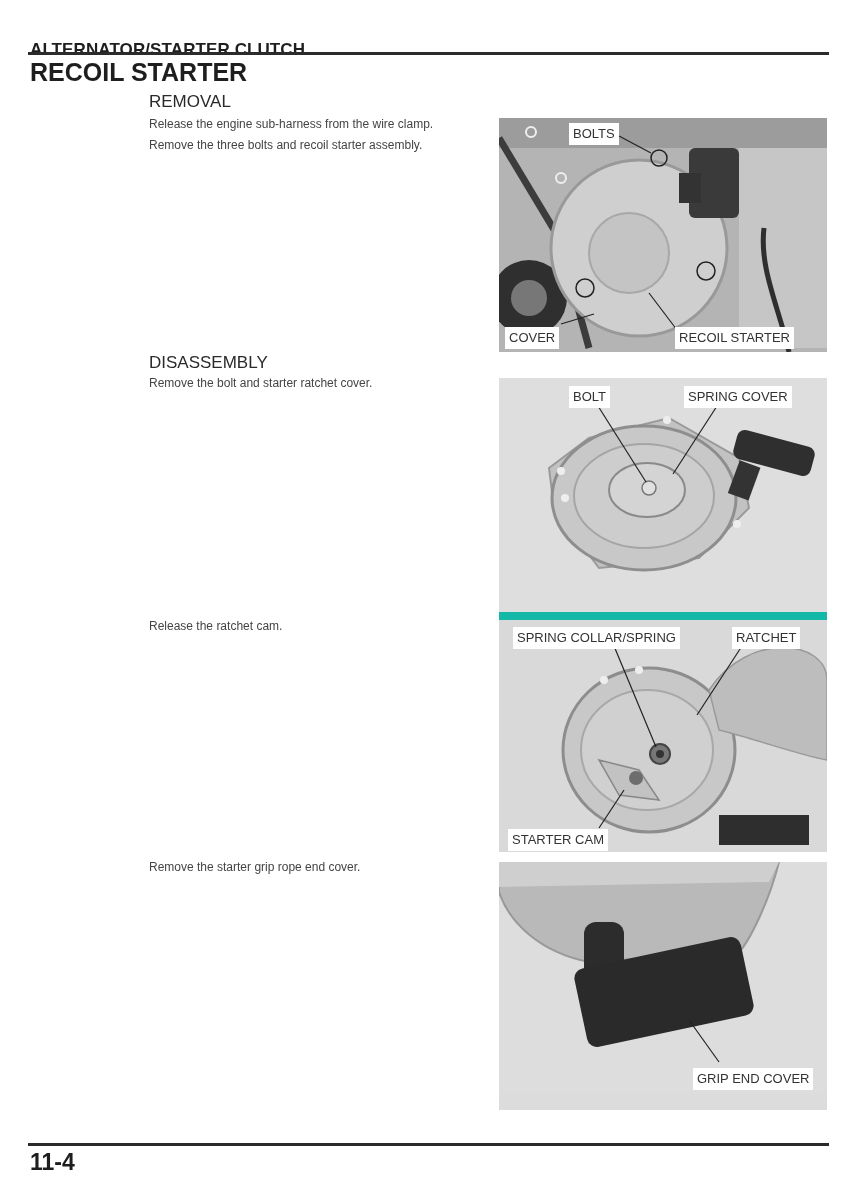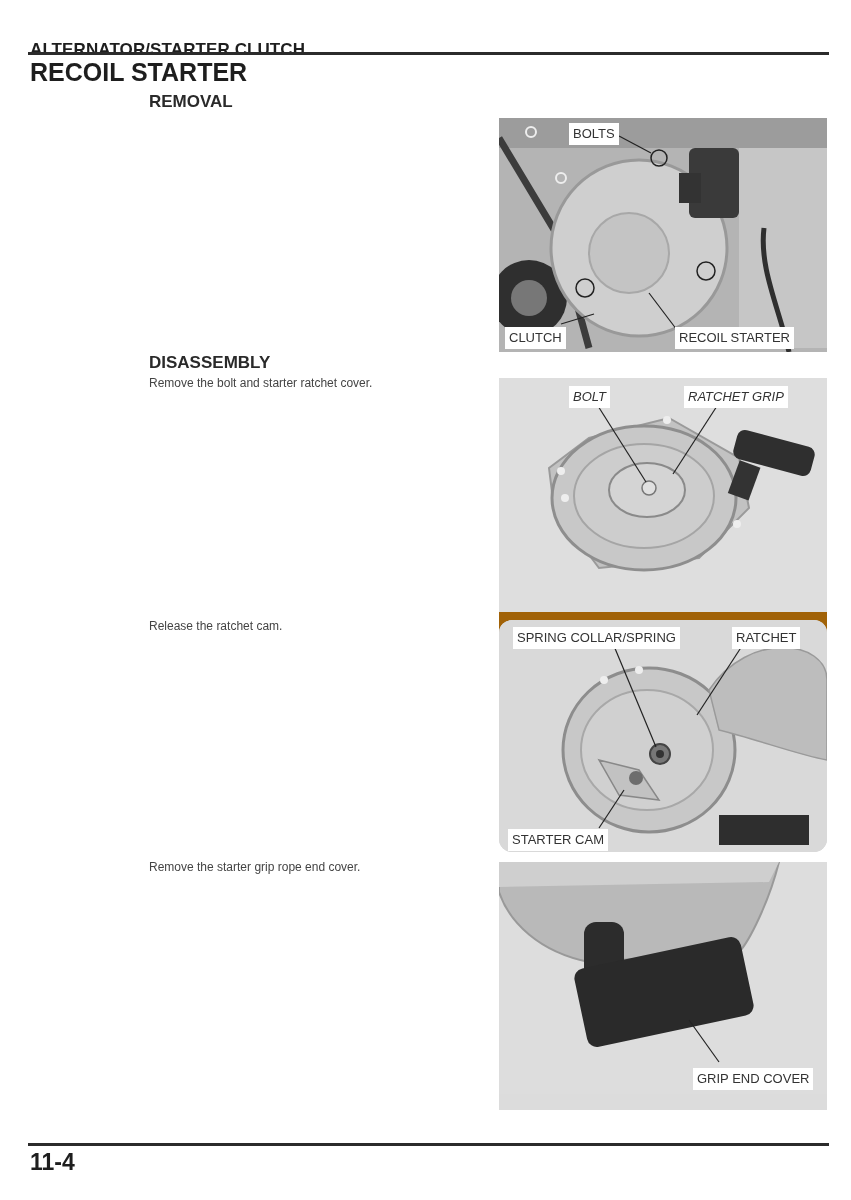--- a/index.html
+++ b/index.html
@@ -3,38 +3,40 @@
 <meta charset="utf-8">
 <style>
   html, body { margin: 0; padding: 0; background: #ffffff; }
   body { width: 851px; height: 1200px; position: relative; overflow: hidden;
          font-family: "Liberation Sans", sans-serif; color: #2a2a2a; }
   .chapter-title { position: absolute; left: 30px; top: 40px; font-size: 17px; font-weight: bold; color: #1e1e1e; letter-spacing: 0.1px; }
   .rule { position: absolute; left: 28px; width: 801px; background: #2b2b2b; }
   .rule.top { top: 52px; height: 3px; }
   .rule.bottom { top: 1143px; height: 3px; }
   .section-title { position: absolute; left: 30px; top: 58px; font-size: 25px; font-weight: bold; color: #1e1e1e; }
-  .subhead { position: absolute; left: 149px; font-size: 17px; font-weight: bold; color: #2a2a2a; }
+  .subhead { position: absolute; left: 149px; font-size: 17px; font-weight: normal; color: #2a2a2a; }
   .para { position: absolute; left: 149px; width: 340px; font-size: 12px; line-height: 15px; color: #444; }
   .para p { margin: 0 0 6px 0; }
   .para.justify p:first-child { text-align: justify; }
   .figure { position: absolute; left: 499px; width: 328px; background: #d9d9d9; overflow: hidden; }
   .callout { position: absolute; background: #ffffff; font-size: 13px; color: #333; padding: 3px 4px; line-height: 16px; white-space: nowrap; }
   .page-num { position: absolute; left: 30px; top: 1149px; font-size: 23px; font-weight: bold; color: #1e1e1e; }
   svg { position: absolute; left: 0; top: 0; }
 </style>
 </head>
 <body>
 
 <div class="chapter-title">ALTERNATOR/STARTER CLUTCH</div>
 <div class="rule top"></div>
 <div class="section-title">RECOIL STARTER</div>
 
 <div class="subhead" style="top:92px;">REMOVAL</div>
 <div class="para justify" style="top:117px;">
+  <p>Release the engine sub-harness from the wire clamp.</p>
+  <p>Remove the three bolts and recoil starter assembly.</p>
 </div>
 
 <div class="figure" style="top:118px; height:234px; background:#bdbdbd;">
   <svg width="328" height="234">
     <rect width="328" height="234" fill="#b4b4b4"></rect>
     <rect x="0" y="0" width="328" height="30" fill="#9c9c9c"></rect>
     <path d="M0 20 L60 120 L90 230" stroke="#3c3c3c" stroke-width="7" fill="none"></path>
     <circle cx="30" cy="180" r="38" fill="#2f2f2f"></circle>
     <circle cx="30" cy="180" r="18" fill="#777"></circle>
     <rect x="240" y="30" width="88" height="200" fill="#c6c6c6"></rect>
@@ -46,55 +48,55 @@
     <circle cx="160" cy="40" r="8" fill="none" stroke="#222" stroke-width="1.5"></circle>
     <circle cx="207" cy="153" r="9" fill="none" stroke="#222" stroke-width="1.5"></circle>
     <circle cx="86" cy="170" r="9" fill="none" stroke="#222" stroke-width="1.5"></circle>
     <circle cx="32" cy="14" r="5" fill="none" stroke="#eee" stroke-width="2"></circle>
     <circle cx="62" cy="60" r="5" fill="none" stroke="#eee" stroke-width="2"></circle>
     <line x1="120" y1="18" x2="152" y2="35" stroke="#222" stroke-width="1.2"></line>
     <line x1="62" y1="206" x2="95" y2="196" stroke="#222" stroke-width="1.2"></line>
     <line x1="178" y1="212" x2="150" y2="175" stroke="#222" stroke-width="1.2"></line>
   </svg>
   <div class="callout" style="left:70px; top:5px;">BOLTS</div>
-  <div class="callout" style="left:6px; top:209px;">CLUTCH</div>
+  <div class="callout" style="left:6px; top:209px;">COVER</div>
   <div class="callout" style="left:176px; top:209px;">RECOIL STARTER</div>
 </div>
 
 <div class="subhead" style="top:353px;">DISASSEMBLY</div>
 <div class="para" style="top:376px; width:330px;">
   <p>Remove the bolt and starter ratchet cover.</p>
 </div>
 
-<div class="figure" style="top:378px; height:293px; background:#a16207;font-style:italic;">
+<div class="figure" style="top:378px; height:293px; background:#14b8a6;">
   <svg width="328" height="234">
     <rect width="328" height="234" fill="#dedede"></rect>
     <path d="M50 90 L90 60 L170 40 L240 80 L250 130 L200 180 L100 190 L55 130 Z" fill="#c2c2c2" stroke="#9a9a9a" stroke-width="2"></path>
     <ellipse cx="145" cy="120" rx="92" ry="72" fill="#c8c8c8" stroke="#8e8e8e" stroke-width="3"></ellipse>
     <ellipse cx="145" cy="118" rx="70" ry="52" fill="#cdcdcd" stroke="#a5a5a5" stroke-width="2"></ellipse>
     <ellipse cx="148" cy="112" rx="38" ry="27" fill="#d4d4d4" stroke="#8a8a8a" stroke-width="2"></ellipse>
     <circle cx="150" cy="110" r="7" fill="#e0e0e0" stroke="#777" stroke-width="1.5"></circle>
     <rect x="235" y="60" width="80" height="30" rx="8" fill="#2f2f2f" transform="rotate(15 275 75)"></rect>
     <rect x="235" y="85" width="22" height="35" fill="#333" transform="rotate(20 246 100)"></rect>
     <circle cx="62" cy="93" r="4" fill="#eee"></circle>
     <circle cx="66" cy="120" r="4" fill="#eee"></circle>
     <circle cx="168" cy="42" r="4" fill="#eee"></circle>
     <circle cx="238" cy="146" r="4" fill="#eee"></circle>
     <line x1="99" y1="28" x2="147" y2="104" stroke="#222" stroke-width="1.2"></line>
     <line x1="218" y1="28" x2="174" y2="96" stroke="#222" stroke-width="1.2"></line>
   </svg>
   <div class="callout" style="left:70px; top:8px;">BOLT</div>
-  <div class="callout" style="left:185px; top:8px;">RATCHET GRIP</div>
+  <div class="callout" style="left:185px; top:8px;">SPRING COVER</div>
 </div>
 
 <div class="para" style="top:619px; width:330px;">
   <p style="margin:0;">Release the ratchet cam.</p>
 </div>
 
-<div class="figure" style="top:620px; height:232px; background:#d8d8d8;border-radius:13px;">
+<div class="figure" style="top:620px; height:232px; background:#d8d8d8;">
   <svg width="328" height="232">
     <rect width="328" height="232" fill="#d9d9d9"></rect>
     <ellipse cx="150" cy="130" rx="86" ry="82" fill="#c8c8c8" stroke="#8d8d8d" stroke-width="3"></ellipse>
     <ellipse cx="148" cy="130" rx="66" ry="60" fill="#d0d0d0" stroke="#a8a8a8" stroke-width="2"></ellipse>
     <path d="M100 140 L140 150 L160 180 L120 175 Z" fill="#c2c2c2" stroke="#888" stroke-width="1.5"></path>
     <circle cx="161" cy="134" r="10" fill="#777" stroke="#444" stroke-width="2"></circle>
     <circle cx="161" cy="134" r="4" fill="#333"></circle>
     <circle cx="137" cy="158" r="7" fill="#6d6d6d"></circle>
     <path d="M210 70 C 250 10, 328 20, 328 60 L328 140 C 300 135, 260 120, 220 110 Z" fill="#bdbdbd" stroke="#9a9a9a" stroke-width="1.5"></path>
     <rect x="220" y="195" width="90" height="30" fill="#2e2e2e"></rect>

